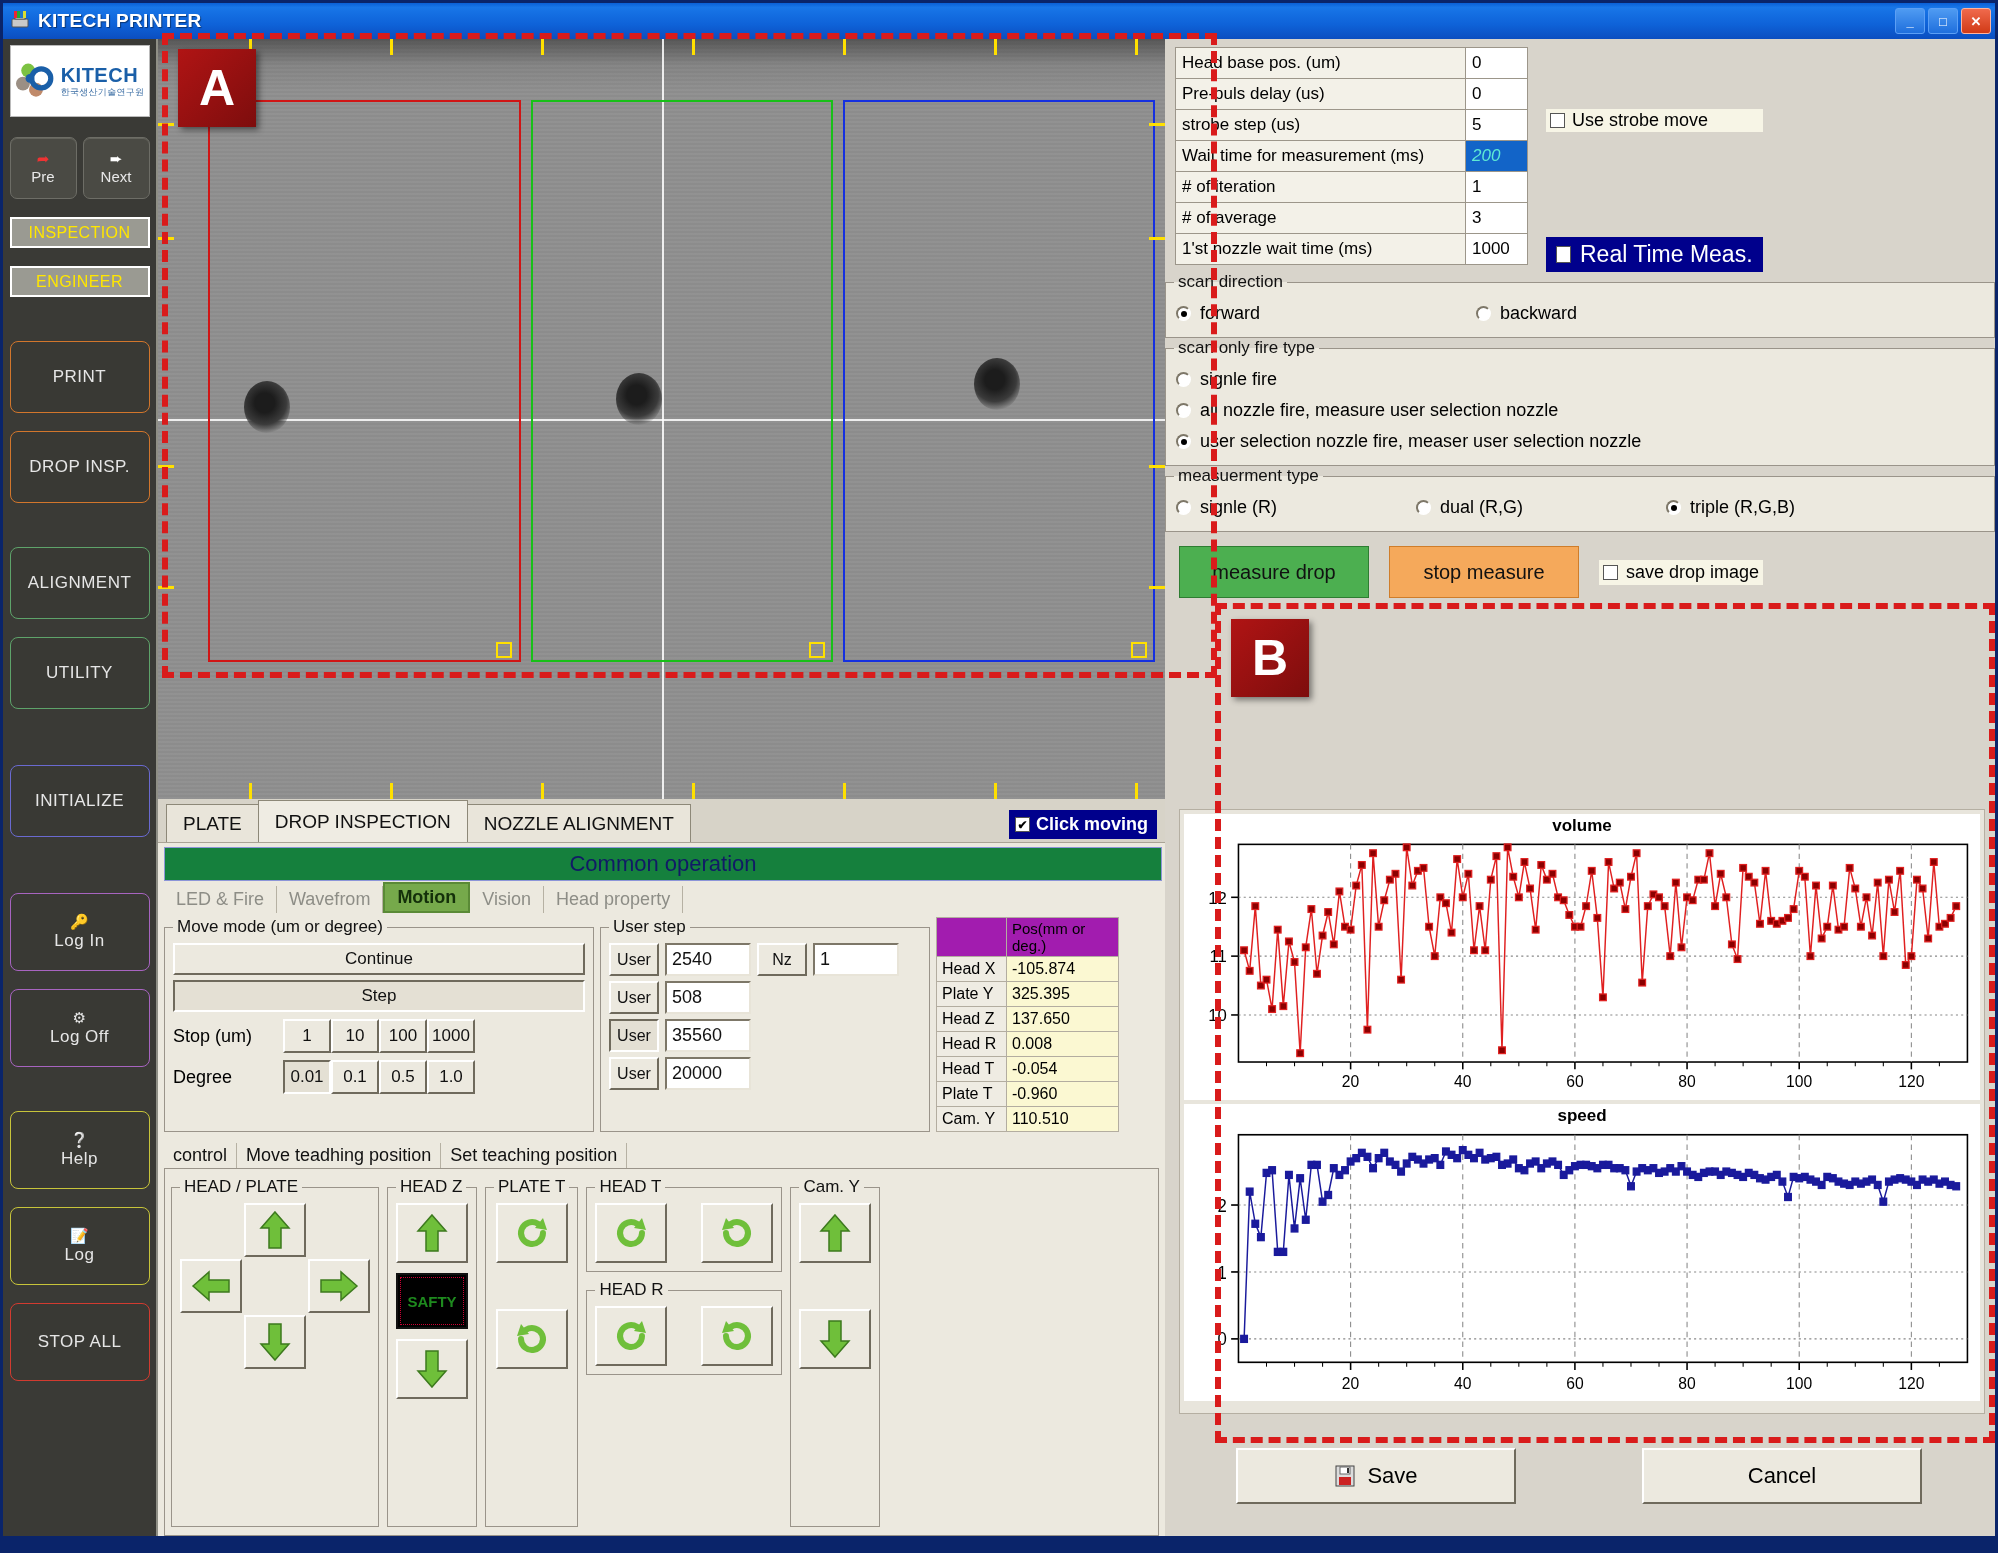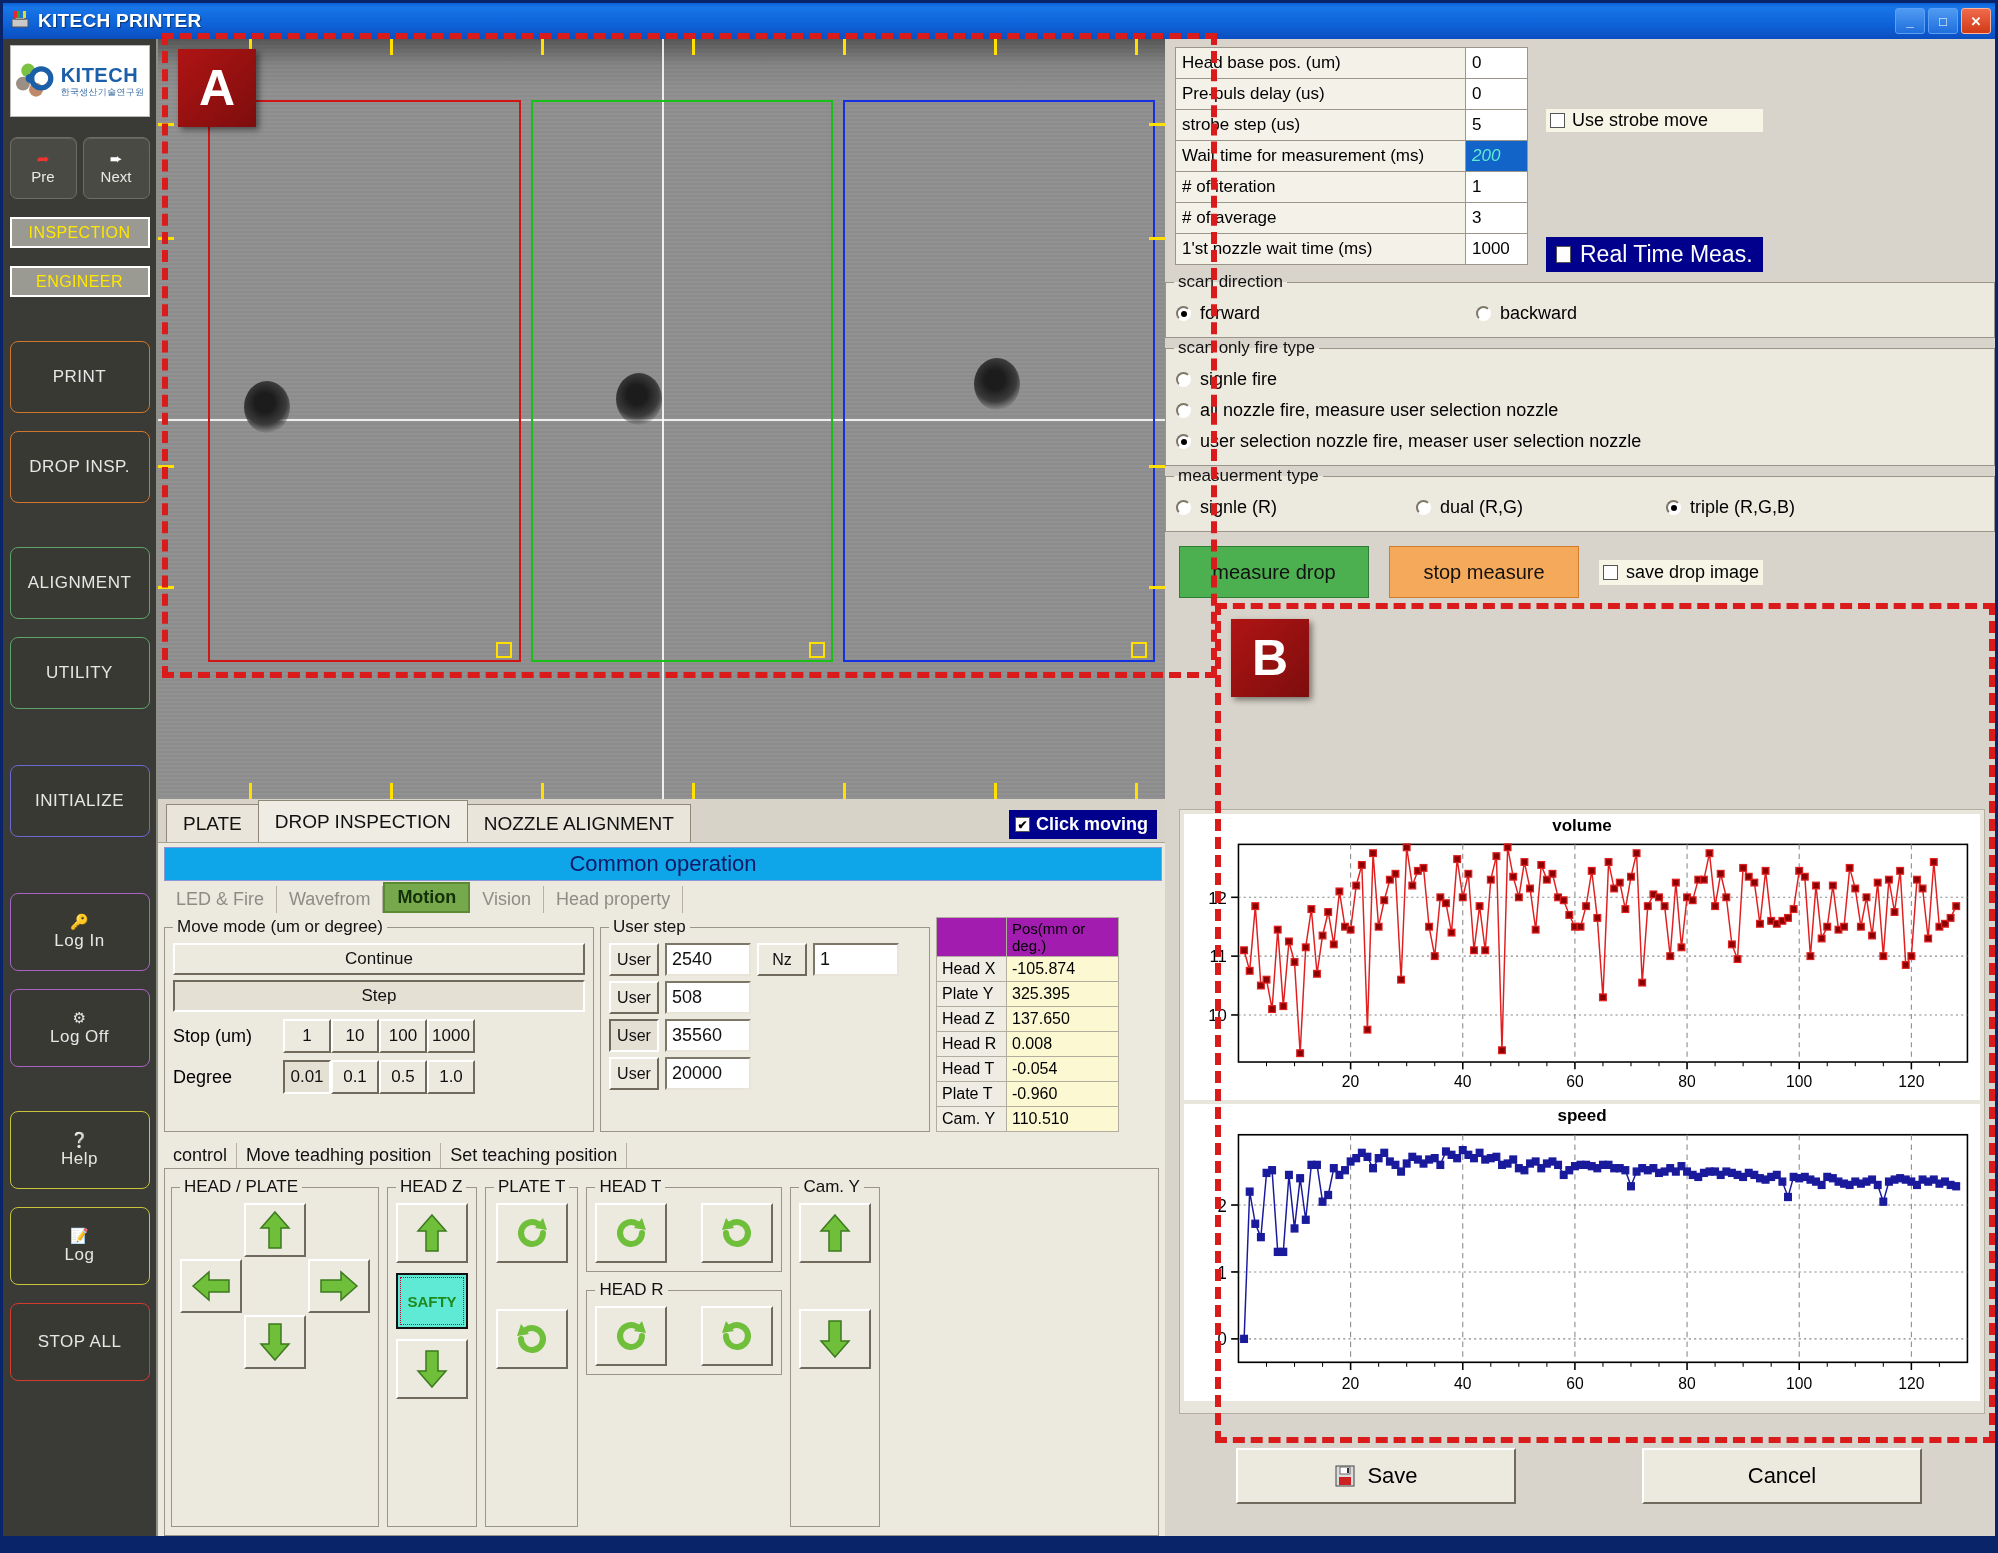--- a/index.html
+++ b/index.html
@@ -157,21 +157,21 @@
   }
   .cbx { width:15px; height:15px; background:#fff; border:1px solid #555;
          display:inline-flex; align-items:center; justify-content:center;
          font-size:12px; color:#000; line-height:1; flex:0 0 15px; }
   .cbx.off { color:transparent; }
 
   
   .commonwrap { flex:1 1 auto; display:flex; flex-direction:column; background:#ece9df; min-height:0; }
   .co-top { display:flex; height:70px; flex:0 0 70px; }
   .co-head {
-    flex:1 1 auto; background:#0ea5e9; color:#111a66; font-size:22px;
+    flex:1 1 auto; background:#15803d; color:#111a66; font-size:22px;
     display:flex; align-items:center; justify-content:center;
     border:1px solid #8c95d8; margin:4px 3px 1px 6px; height:37px;
   }
   .co-left { flex:1 1 auto; display:flex; flex-direction:column; min-width:0; }
   .measure-btn {
     flex:0 0 330px; background:#0a7a12; color:#fff; font-size:26px;
     display:flex; align-items:center; justify-content:center;
     margin:2px 6px 2px 2px;
   }
   .subtabs { display:flex; align-items:flex-end; padding-left:6px; height:33px; }
@@ -228,21 +228,21 @@
   .dpad { position:relative; width:190px; height:175px; }
   .dbtn {
     position:absolute; width:62px; height:54px;
     background:#ece9df; border:2px solid; border-color:#fff #6f6a5c #6f6a5c #fff;
     display:flex; align-items:center; justify-content:center;
   }
   .dbtn.up{ left:64px; top:0;} .dbtn.dn{ left:64px; top:112px;}
   .dbtn.lf{ left:0; top:56px;} .dbtn.rt{ left:128px; top:56px;}
   .sq { width:72px; height:60px; }
   .safty {
-    width:72px; height:56px; border:2px solid #111; background:#5eead4;
+    width:72px; height:56px; border:2px solid #111; background:#000000;
     display:flex; align-items:center; justify-content:center;
     color:#1e8a1e; font-size:15px; font-weight:bold;
     outline:1px dotted #c03; outline-offset:-5px;
   }
   .colgrp { display:flex; flex-direction:column; gap:10px; align-items:center; }
 
   
   .right { width:830px; flex:0 0 830px; display:flex; flex-direction:column;
            background:#d8d4cb; position:relative; }
   .rt-top { padding:8px 8px 0 10px; }

